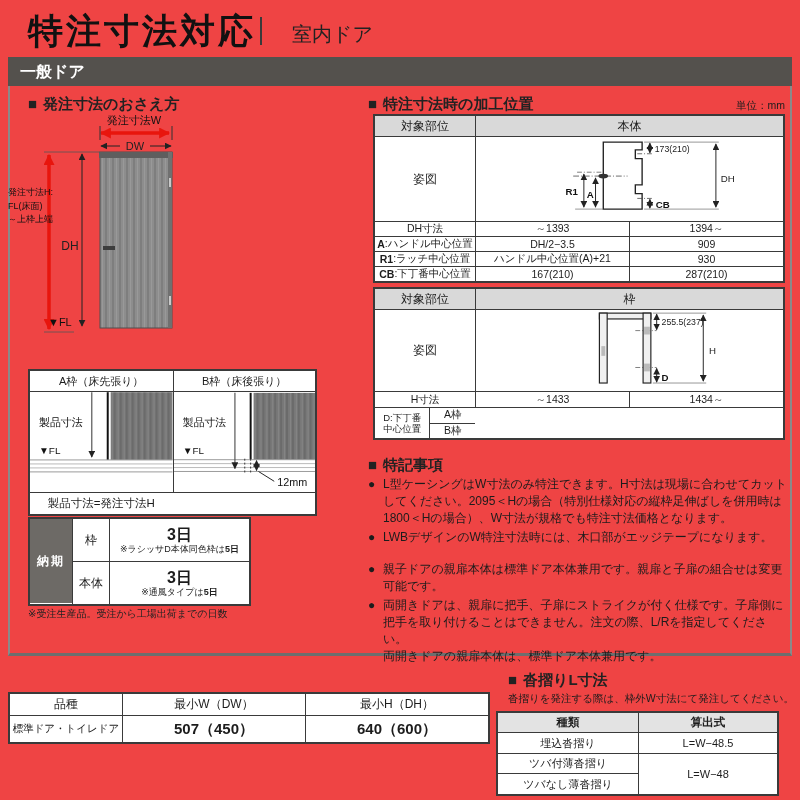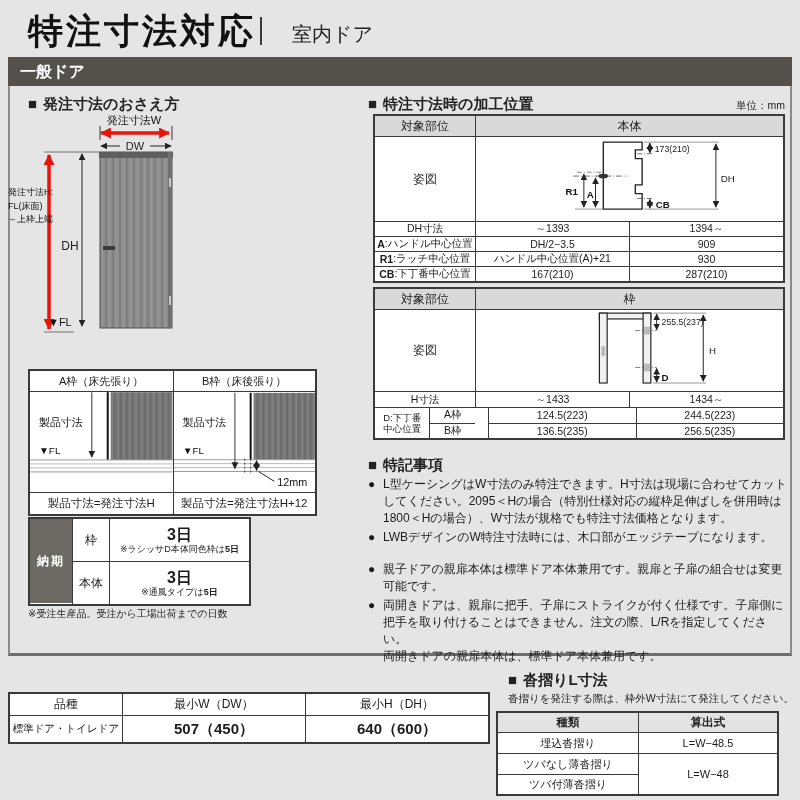--- a/index.html
+++ b/index.html
@@ -1,16 +1,16 @@
 <!DOCTYPE html>
 <html><head>
 <meta charset="utf-8">
 <style>
   html,body{margin:0;padding:0;background:#fff;}
-  #page{position:relative;width:800px;height:800px;background:#e5e5e5;overflow:hidden;
+  #page{position:relative;width:800px;height:800px;background:#ef4444;overflow:hidden;
         font-family:"Liberation Sans","DejaVu Sans",sans-serif;color:#1c1c1c;}
   .abs{position:absolute;}
   .prel{white-space:pre-line;}
 
   
   .title{left:28px;top:8px;font-size:35px;font-weight:bold;letter-spacing:3px;color:#111;}
   .hdr-div{left:260px;top:17px;width:0;height:28px;border-left:2px solid #3a3a3a;}
   .subtitle{left:292px;top:21px;font-size:20px;color:#222;}
   .section-bar{left:8px;top:57px;width:784px;height:29px;background:#54514d;color:#fff;
                font-size:16px;font-weight:bold;line-height:29px;padding-left:12px;box-sizing:border-box;}
@@ -197,21 +197,20 @@
           <line x1="84" y1="69" x2="84" y2="79" stroke="#222" stroke-width="1" marker-start="url(#mb)" marker-end="url(#mb)"></line>
           <line x1="86" y1="80" x2="102" y2="90" stroke="#222" stroke-width="1"></line>
           <text x="105" y="95" font-size="11" fill="#111">12mm</text>
           <text x="9" y="34" font-size="11" fill="#111">製品寸法</text>
           <text x="9" y="62" font-size="10" fill="#111">▼FL</text>
         </svg>
       </div>
     </div>
     <div class="trow">
       <div class="tc first fcell" style="width:50%;">製品寸法=発注寸法H</div>
-      <div class="tc fcell" style="width:50%;">製品寸法=発注寸法H+12</div>
     </div>
   </div>
 
   <div class="gtbl dlv" style="display:flex;">
     <div class="tc first side" style="height:84px;">納期</div>
     <div style="flex:1;display:flex;flex-direction:column;">
       <div class="trow first r">
         <div class="tc part">枠</div>
         <div class="tc val">
           <div class="days">3日</div>
@@ -341,30 +340,20 @@
     </div>
     <div class="trow" style="height:30px;gap:13px;">
       <div class="dsplit">
         <div class="dlab prel">D:下丁番
 中心位置</div>
         <div class="dsub">
           <div class="s">A枠</div>
           <div class="s">B枠</div>
         </div>
       </div>
-      <div class="dvals">
-        <div class="vr">
-          <div class="vc">124.5(223)</div>
-          <div class="vc">244.5(223)</div>
-        </div>
-        <div class="vr">
-          <div class="vc">136.5(235)</div>
-          <div class="vc">256.5(235)</div>
-        </div>
-      </div>
     </div>
   </div>
 
   <div class="abs h2" style="left:368px;top:456px;">
     <span class="sq">■</span><span>特記事項</span>
   </div>
   <div class="abs notes">
     <div class="bitem">
       <span class="bmark">●</span>
       <span class="btext prel">L型ケーシングはW寸法のみ特注できます。H寸法は現場に合わせてカットしてください。2095＜Hの場合（特別仕様対応の縦枠足伸ばしを併用時は1800＜Hの場合）、W寸法が規格でも特注寸法価格となります。</span>
@@ -398,22 +387,22 @@
   </div>
 
   <div class="abs h2" style="left:508px;top:671px;">
     <span class="sq">■</span><span>沓摺りL寸法</span>
   </div>
   <div class="abs" style="left:508px;top:692px;font-size:10.5px;">沓摺りを発注する際は、枠外W寸法にて発注してください。</div>
   <div class="gtbl sill">
     <div class="colL">
       <div class="cell hc">種類</div>
       <div class="cell b r20">埋込沓摺り</div>
+      <div class="cell b r19">ツバ付薄沓摺り</div>
       <div class="cell b r20">ツバなし薄沓摺り</div>
-      <div class="cell b r19">ツバ付薄沓摺り</div>
     </div>
     <div class="colR">
       <div class="cell hc">算出式</div>
       <div class="cell b r20">L=W−48.5</div>
       <div class="cell b r39">L=W−48</div>
     </div>
   </div>
 
 </div>
 

